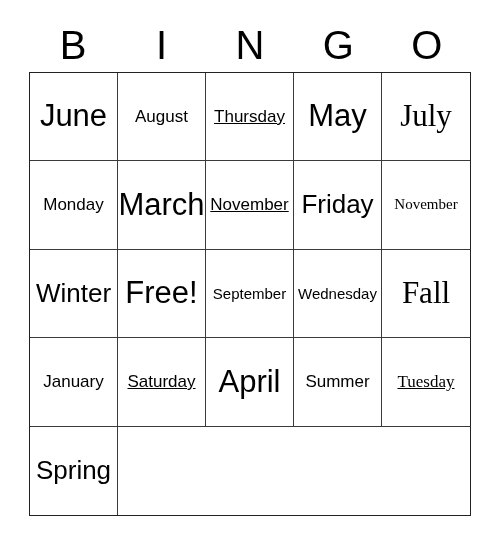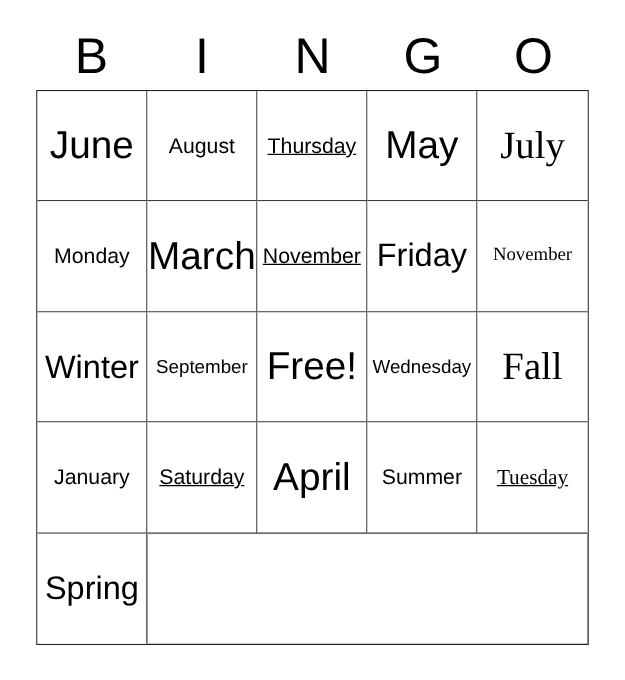--- a/index.html
+++ b/index.html
@@ -130,24 +130,24 @@
       <div class="cell">
         <span class="cell-text len-lg">Friday</span>
       </div>
       <div class="cell">
         <span class="cell-text len-xs">November</span>
       </div>
       <div class="cell">
         <span class="cell-text len-lg">Winter</span>
       </div>
       <div class="cell">
-        <span class="cell-text len-xs">September</span>
+        <span class="cell-text len-xl">Free!</span>
       </div>
       <div class="cell">
-        <span class="cell-text len-xl">Free!</span>
+        <span class="cell-text len-xs">September</span>
       </div>
       <div class="cell">
         <span class="cell-text len-xs">Wednesday</span>
       </div>
       <div class="cell">
         <span class="cell-text len-xl">Fall</span>
       </div>
       <div class="cell">
         <span class="cell-text len-md">January</span>
       </div>

